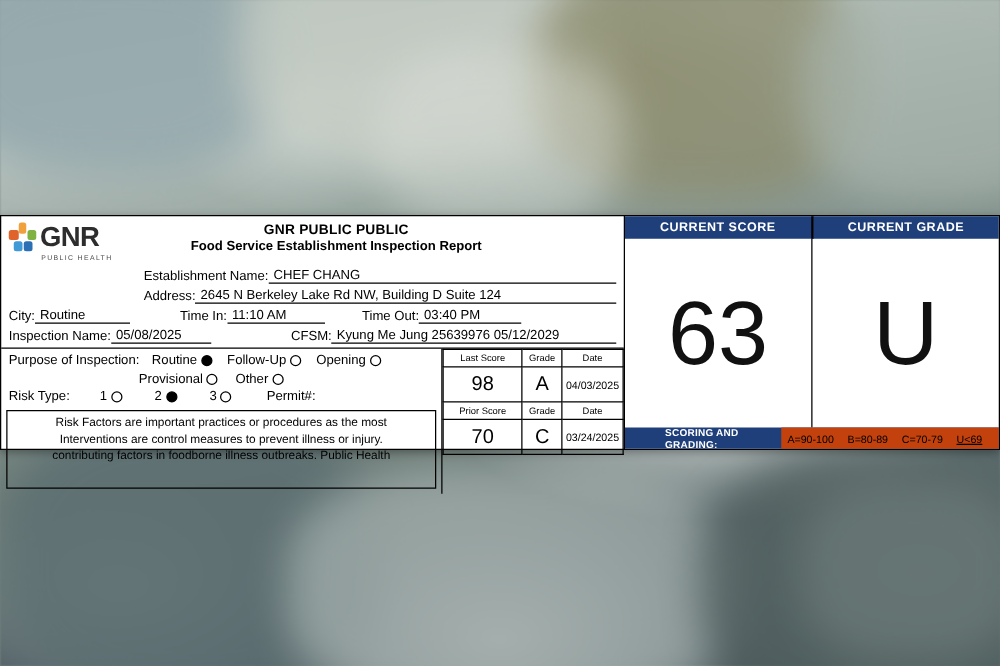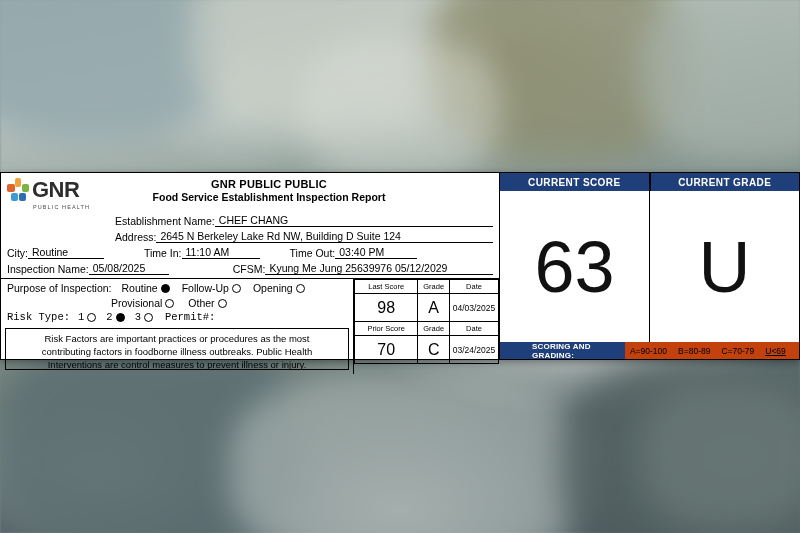--- a/index.html
+++ b/index.html
@@ -113,31 +113,31 @@
   .hr { border-top: 1px solid #000; margin: 3px 0 0 0; }
 
   .two-col { display: flex; }
   .left-col { width: 352px; box-sizing: border-box; }
   .right-col { width: 146px; box-sizing: border-box; border-left: 1px solid #000; }
 
   .purpose-line { display: flex; align-items: center; padding: 0 6px; margin-top: 3px; font-size: 10.5px; gap: 4px; flex-wrap: nowrap;}
   .opt { display: inline-flex; align-items: center; gap: 3px; white-space: nowrap; }
   .bub { width: 9px; height: 9px; border: 1px solid #000; border-radius: 50%; display: inline-block; box-sizing: border-box;}
   .bub.filled { background: #000; }
-  .risk-line { display: flex; align-items: center; padding: 0 6px; margin-top: 2px; gap: 4px; font-size: 10.5px; font-family: Liberation Mono, monospace;}
+  .risk-line { display: flex; align-items: center; padding: 0 6px; margin-top: 2px; gap: 20px; font-size: 10.5px;}
   .permit { display: flex; align-items: flex-end; flex: 1; }
   .permit .val { min-width: 30px; }
 
   .notebox {
     border: 1px solid #000;
     margin: 5px 4px 4px 4px;
     padding: 4px 6px;
     font-size: 9.5px;
     line-height: 1.35;
-    height: 42px;
+    height: 63px;
     box-sizing: border-box;
   }
   .notebox p { margin: 0; text-align: left; }
   .notebox .ctr { text-align: center; }
 
   
   table.scores { border-collapse: collapse; width: 100%; font-size: 8px; }
   table.scores th, table.scores td {
     border: 1px solid #000;
     text-align: center;
@@ -323,22 +323,22 @@
             <span>3</span>
             <span class="bub"></span>
           </span>
           <span class="permit" style="margin-left:8px">
             <span class="lbl">Permit#:</span>
           </span>
         </div>
 
         <div class="notebox">
           <p class="ctr">Risk Factors are important practices or procedures as the most</p>
+          <p class="ctr">Interventions are control measures to prevent illness or injury.</p>
           <p class="ctr">contributing factors in foodborne illness outbreaks. Public Health</p>
-          <p class="ctr">Interventions are control measures to prevent illness or injury.</p>
         </div>
 
       </div>
 
       <div class="right-col">
         <table class="scores">
           <tbody>
               <tr>
             <th class="sc-col1">Last Score</th>
             <th class="sc-col2">Grade</th>

